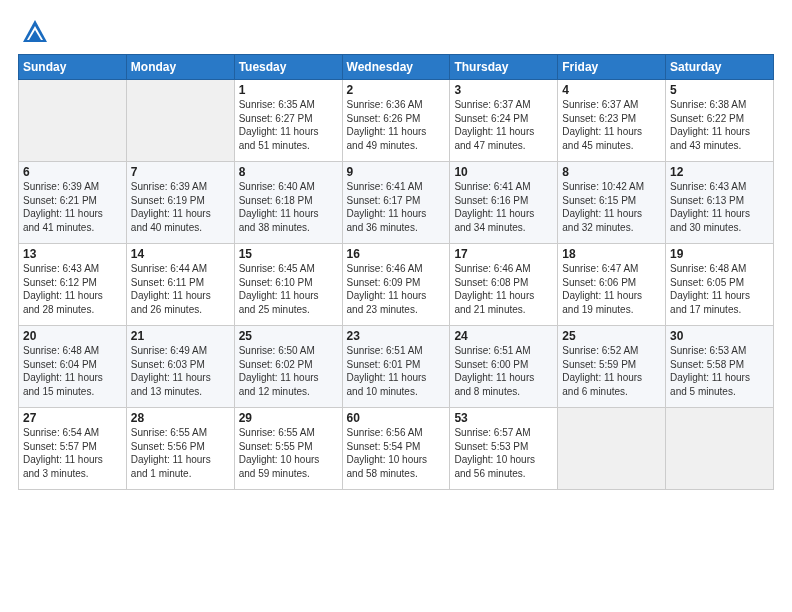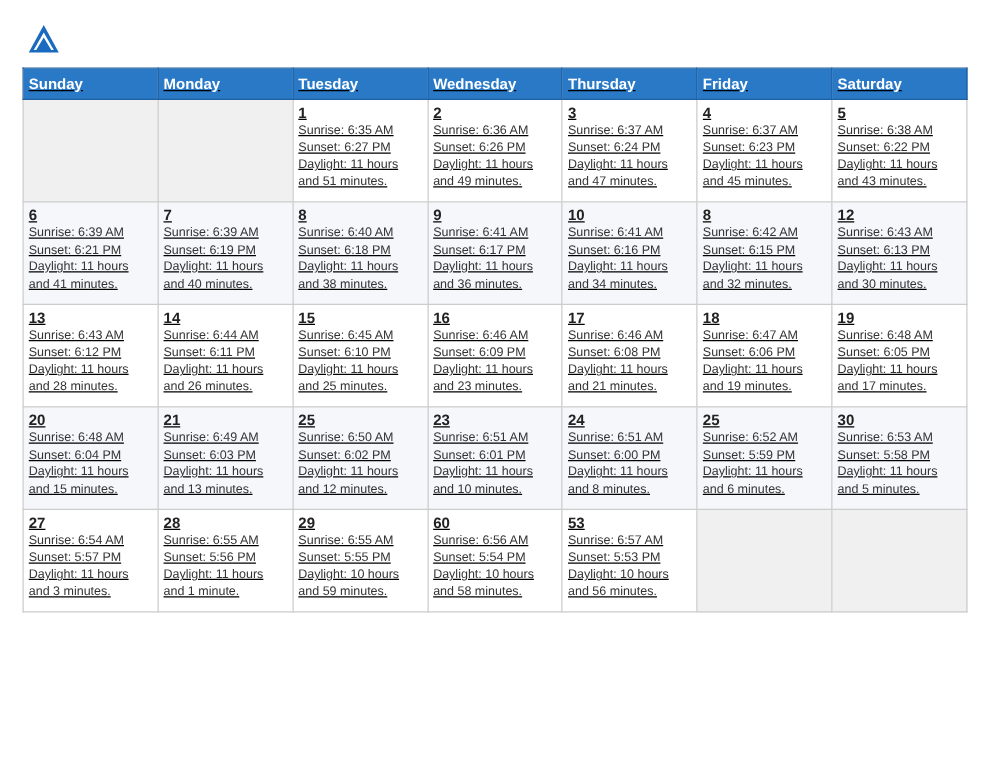--- a/index.html
+++ b/index.html
@@ -9,21 +9,20 @@
       width: 792px;
       height: 612px;
       overflow: hidden;
     }
     .page {
       width: 792px;
       height: 432px;
       padding: 18px 18px 10px 18px;
       display: flex;
       flex-direction: column;
-      text-decoration: underline;
     }
     .header {
       display: flex;
       justify-content: space-between;
       align-items: flex-start;
       margin-bottom: 8px;
     }
     .logo {
       display: flex;
       align-items: center;
@@ -198,21 +197,21 @@
 Daylight: 11 hours and 36 minutes.</div>
           </td>
           <td>
             <div class="day-number">10</div>
             <div class="day-info">Sunrise: 6:41 AM
 Sunset: 6:16 PM
 Daylight: 11 hours and 34 minutes.</div>
           </td>
           <td>
             <div class="day-number">8</div>
-            <div class="day-info">Sunrise: 6:42 AM
+            <div class="day-info">Sunrise: 10:42 AM
 Sunset: 6:15 PM
 Daylight: 11 hours and 32 minutes.</div>
           </td>
           <td>
             <div class="day-number">12</div>
             <div class="day-info">Sunrise: 6:43 AM
 Sunset: 6:13 PM
 Daylight: 11 hours and 30 minutes.</div>
           </td>
         </tr>

